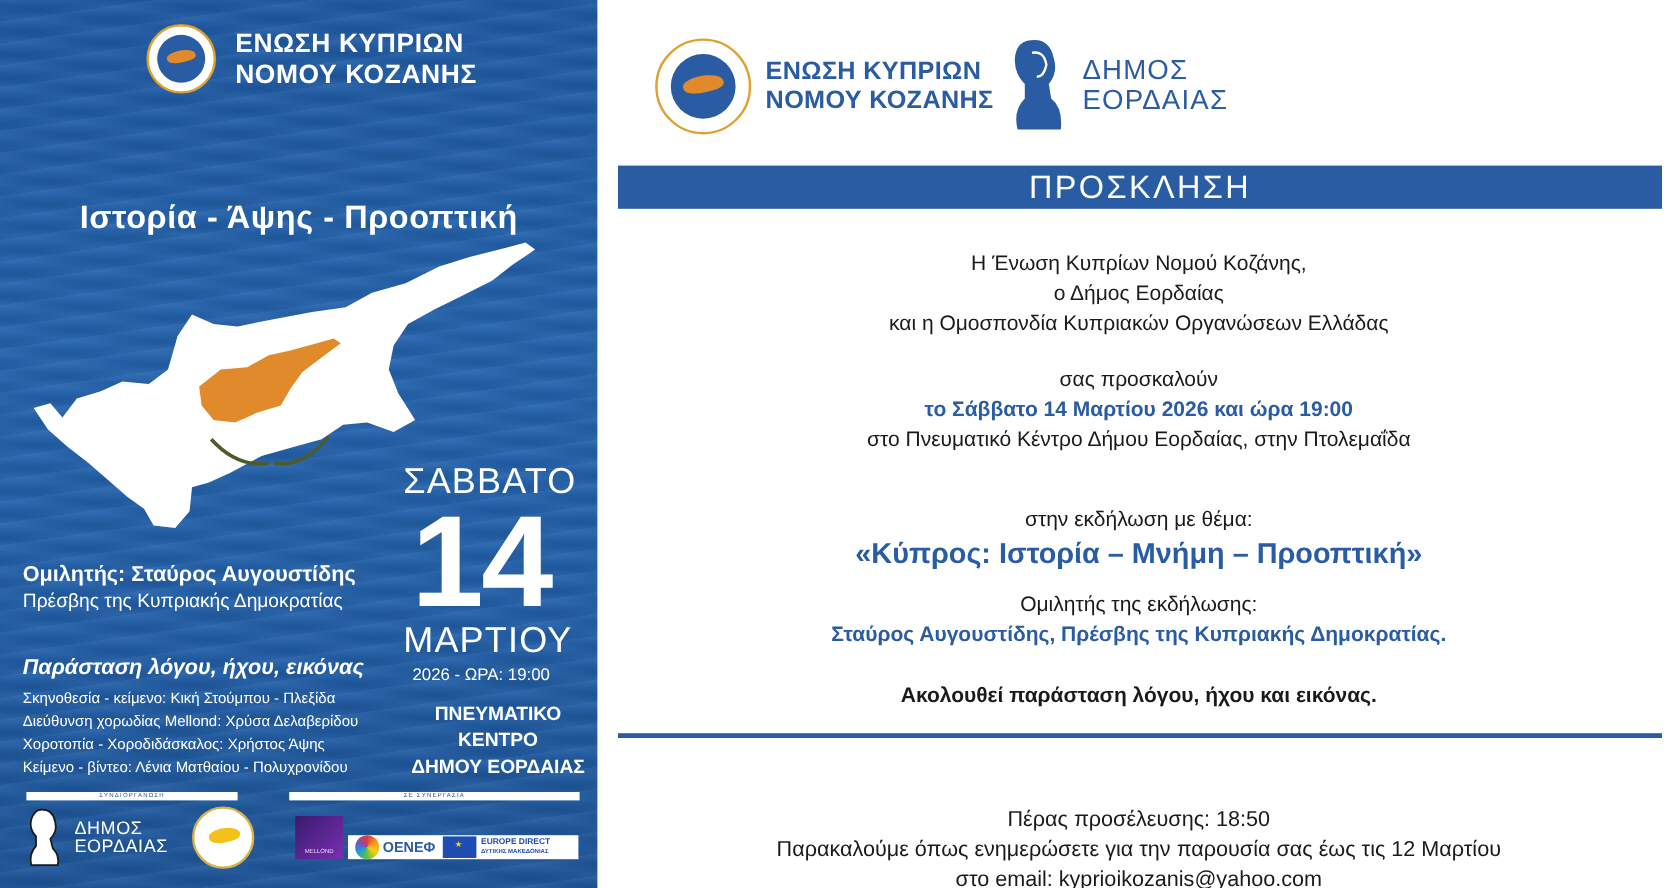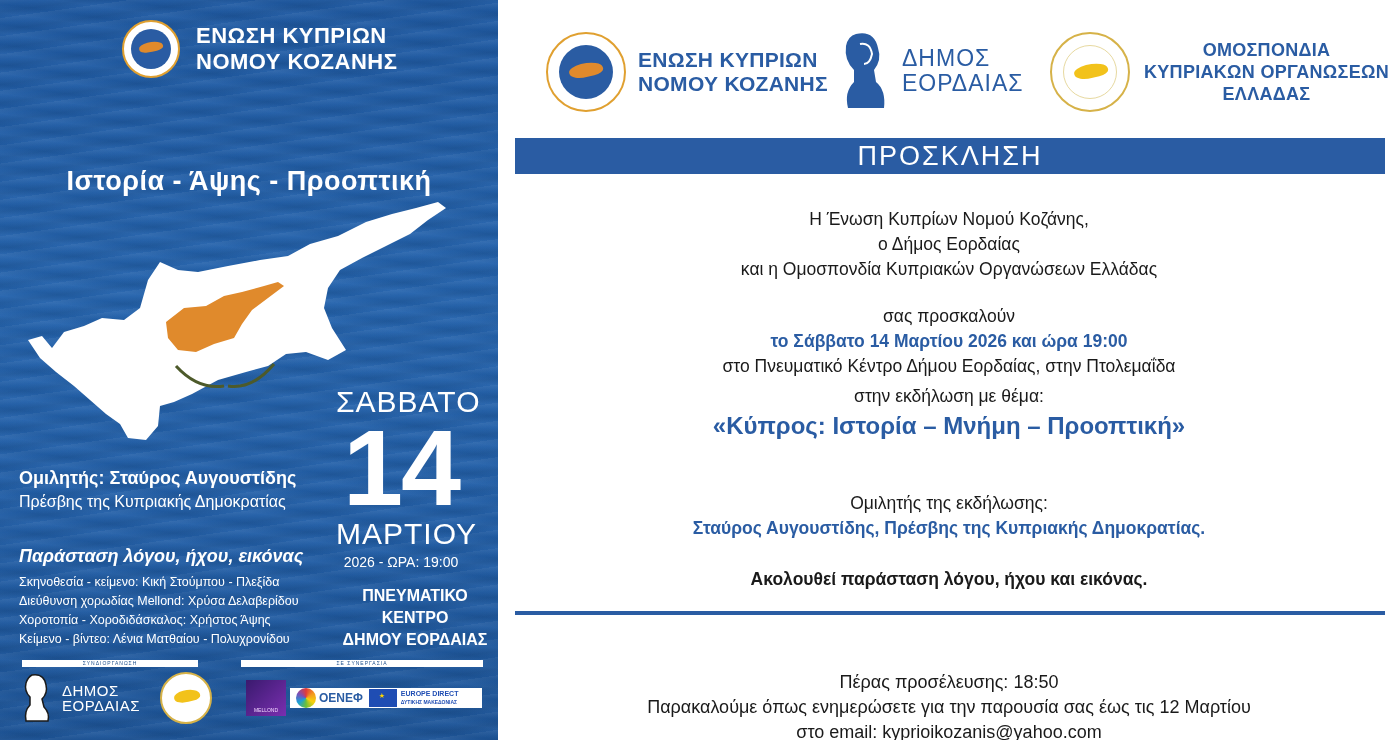--- a/index.html
+++ b/index.html
@@ -47,21 +47,21 @@
   .band-label.left { left: 22px; width: 176px; }
   .band-label.right { left: 241px; width: 242px; }
 
   .partner-left { position: absolute; left: 22px; top: 672px; display: flex; align-items: center; gap: 10px; }
   .bust { width: 30px; height: 50px; position: relative; }
   .bust svg { width: 30px; height: 50px; }
   .partner-text { font-size: 15px; line-height: 15px; color: #fff; font-weight: normal; letter-spacing: 0.5px; }
   .gold-seal { width: 52px; height: 52px; border-radius: 50%; background: #fff; border: 2px solid #d6b248; margin-left: 10px; position: relative; }
   .gold-seal::after { content: ""; position: absolute; left: 12px; top: 16px; width: 26px; height: 12px; background: #f2c21b; border-radius: 40% 60% 30% 50%; transform: rotate(-14deg); }
 
-  .partner-right { position: absolute; left: 246px; top: 680px; display: flex; align-items: center; gap: 4px; height: 36px; }
+  .partner-right { position: absolute; left: 246px; top: 680px; display: flex; align-items: flex-end; gap: 4px; height: 36px; }
   .mellond { width: 40px; height: 36px; background: linear-gradient(135deg, #3a1a6e, #7a2fb0); color: #f2d6ff; font-size: 5px; display: flex; align-items: flex-end; justify-content: center; padding-bottom: 3px; }
   .sponsor-strip { background: #fff; width: 192px; display: flex; align-items: center; padding: 0 6px; gap: 6px; }
   .oeneph { display: flex; align-items: center; gap: 3px; color: #2a5ca3; font-weight: bold; font-size: 12px; }
   .burst { width: 20px; height: 20px; border-radius: 50%; background: conic-gradient(#e23a3a, #f49b1f, #f5d10f, #6bbf3a, #1aa0d8, #7b4fb8, #e23a3a); }
   .eu { display: flex; align-items: center; gap: 4px; }
   .eu-flag { width: 28px; height: 18px; background: #1f4db3; position: relative; }
   .eu-flag::after { content: "★"; color: #ffd500; font-size: 7px; position: absolute; left: 10px; top: 3px; }
   .eu-text { color: #1f4db3; font-weight: bold; font-size: 7px; line-height: 9px; }
   .eu-text small { display: block; font-size: 5px; }
 
@@ -82,21 +82,21 @@
   .logo-2 .logo-text { font-weight: normal; font-size: 23px; line-height: 25px; margin-left: 10px; letter-spacing: 1px; }
   .logo-3 .logo-text { font-size: 18px; line-height: 22px; text-align: center; margin-left: 14px; }
   .bust-big { width: 52px; height: 82px; }
 
   .banner { position: absolute; left: 17px; top: 138px; width: 870px; height: 36px; background: #2a5ca3; color: #fff; font-size: 27px; text-align: center; line-height: 37px; letter-spacing: 2px; }
 
   .body-text { position: absolute; left: 0; width: 902px; text-align: center; color: #1a1a1a; font-size: 17.5px; line-height: 25px; }
   .orgs { top: 207px; }
   .invite-call { top: 304px; }
   .highlight { color: #2a5ca3; font-weight: bold; }
-  .theme-intro { top: 384px; }
+  .theme-intro { top: 420px; }
   .theme { font-size: 24px; line-height: 34px; color: #2a5ca3; font-weight: bold; }
   .speaker-block { top: 491px; }
   .followup { top: 567px; font-weight: bold; }
 
   .divider { position: absolute; left: 17px; top: 611px; width: 870px; height: 4px; background: #2a5ca3; }
   .footer { top: 630px; font-size: 18px; line-height: 25px; margin-top: 40px; }
 </style>
 </head>
 <body>
 
@@ -198,30 +198,20 @@
     <div class="logo logo-2">
       <svg class="bust-big" viewBox="0 0 52 82">
         <path d="M16,4 Q34,0 38,18 Q42,30 34,40 L36,52 Q46,60 44,78 L8,78 Q4,62 14,52 L14,40 Q4,30 6,16 Q8,6 16,4 Z" fill="#2a5ca3"></path>
         <path d="M20,14 Q30,12 32,24 Q30,34 24,34" stroke="#fff" stroke-width="2" fill="none"></path>
       </svg>
       <div class="logo-text">
         <div>ΔΗΜΟΣ</div>
         <div>ΕΟΡΔΑΙΑΣ</div>
       </div>
     </div>
-    <div class="logo logo-3">
-      <div class="seal-big gold">
-          <div class="inner"></div>
-        </div>
-      <div class="logo-text">
-        <div>ΟΜΟΣΠΟΝΔΙΑ</div>
-        <div>ΚΥΠΡΙΑΚΩΝ ΟΡΓΑΝΩΣΕΩΝ</div>
-        <div>ΕΛΛΑΔΑΣ</div>
-      </div>
-    </div>
   </div>
 
   <div class="banner">ΠΡΟΣΚΛΗΣΗ</div>
 
   <div class="body-text orgs">
     <div>Η Ένωση Κυπρίων Νομού Κοζάνης,</div>
     <div>ο Δήμος Εορδαίας</div>
     <div>και η Ομοσπονδία Κυπριακών Οργανώσεων Ελλάδας</div>
   </div>
 

